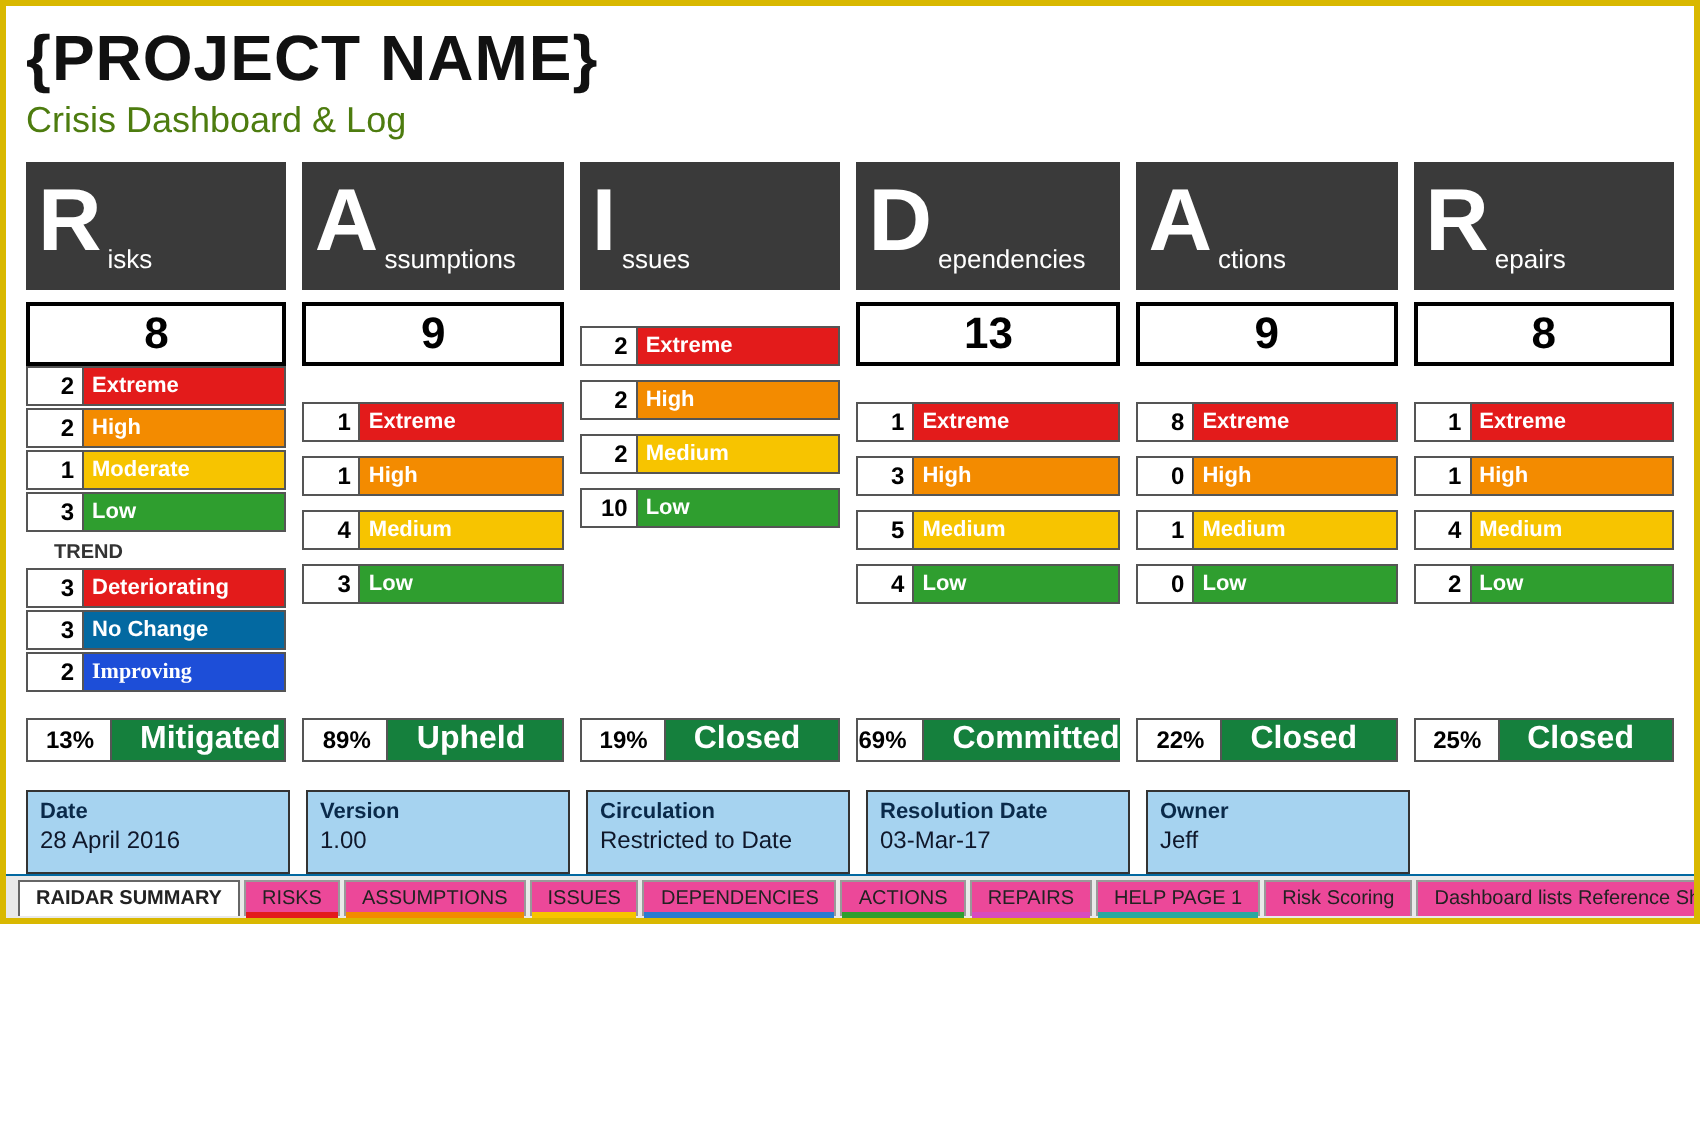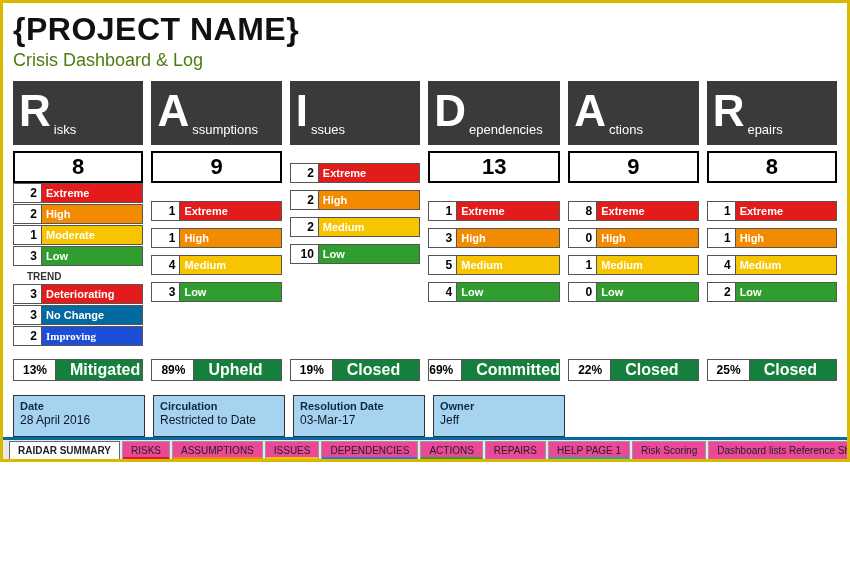--- a/index.html
+++ b/index.html
@@ -159,21 +159,21 @@
     font-size:12px;
     color:#0f172a;
     margin-top:1px;
   }
   
   .tabs-strip {
     position:absolute;
     left:0; right:0; bottom:0;
     height:22px;
     background:#e9e9e9;
-    border-top:3px solid #0369a1;
+    border-top:1px solid #0369a1;
     display:flex;
     align-items:center;
     font-size:10px;
     padding-left:6px;
     overflow:hidden;
   }
   .tab {
     padding:3px 8px;
     margin-right:2px;
     border:1px solid #999;
@@ -399,20 +399,24 @@
         <div class="pct">25%</div>
         <div class="lbl">Closed</div>
       </div>
     </div>
   </div>
 
 <div class="info-cards" id="info-cards">
     <div class="card">
       <div class="k">Date</div>
       <div class="v">28 April 2016</div>
+    </div>
+    <div class="card">
+      <div class="k">Version</div>
+      <div class="v">1.00</div>
     </div>
     <div class="card">
       <div class="k">Circulation</div>
       <div class="v">Restricted to Date</div>
     </div>
     <div class="card">
       <div class="k">Resolution Date</div>
       <div class="v">03-Mar-17</div>
     </div>
     <div class="card">

